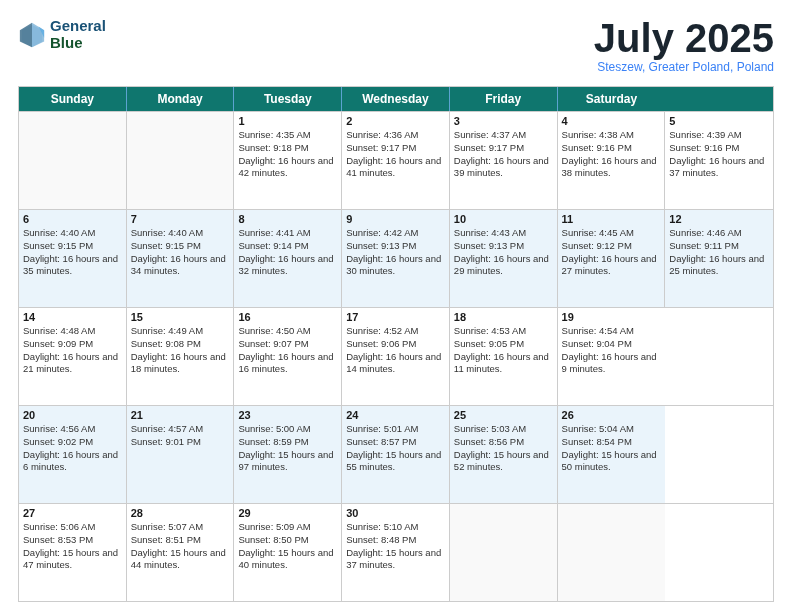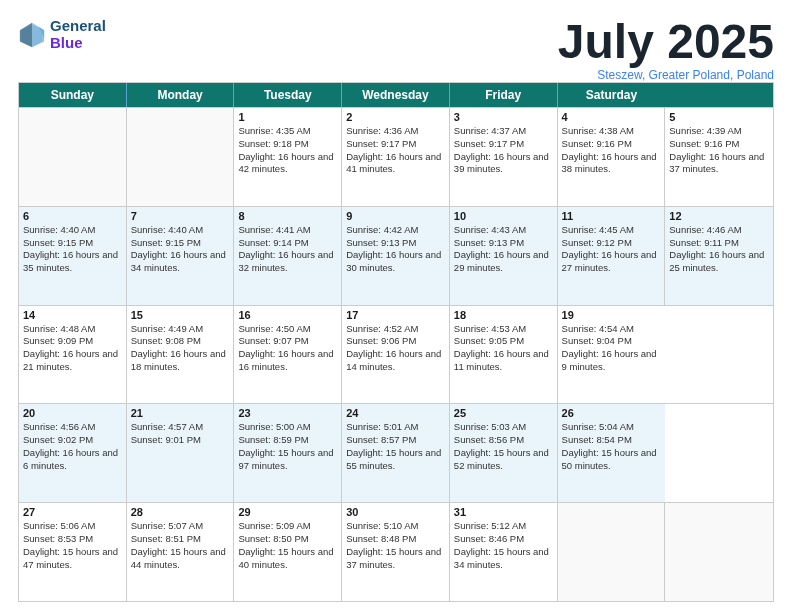--- a/index.html
+++ b/index.html
@@ -14,45 +14,45 @@
       width: 792px;
       height: 612px;
       padding: 18px 18px 10px 18px;
       display: flex;
       flex-direction: column;
     }
     .header {
       display: flex;
       justify-content: space-between;
       align-items: flex-start;
-      margin-bottom: 0;
+      margin-bottom: 12px;
     }
     .logo {
       display: flex;
       align-items: center;
       gap: 4px;
     }
     .logo-text {
       font-size: 15px;
       font-weight: bold;
       color: #1a5276;
       line-height: 1.1;
     }
     .logo-text span {
-      color: #6d28d9;
+      color: #14532d;
     }
     .logo-icon {
       width: 28px;
       height: 28px;
     }
     .title-block {
       text-align: right;
     }
     .month-title {
-      font-size: 48px;
+      font-size: 40px;
       font-weight: bold;
       color: #1a252f;
       line-height: 1;
     }
     .location {
       font-size: 12px;
       color: #3b82f6;
       margin-top: 2px;
     }
     .calendar {
@@ -312,24 +312,18 @@
         <div class="cell-line">Sunrise: 5:09 AM</div>
         <div class="cell-line">Sunset: 8:50 PM</div>
         <div class="cell-line">Daylight: 15 hours and 40 minutes.</div>
           </div>
           <div class="cal-cell">
             <div class="day-number">30</div>
         <div class="cell-line">Sunrise: 5:10 AM</div>
         <div class="cell-line">Sunset: 8:48 PM</div>
         <div class="cell-line">Daylight: 15 hours and 37 minutes.</div>
           </div>
-          <div class="cal-cell">
-            <div class="day-number">31</div>
-        <div class="cell-line">Sunrise: 5:12 AM</div>
-        <div class="cell-line">Sunset: 8:46 PM</div>
-        <div class="cell-line">Daylight: 15 hours and 34 minutes.</div>
-          </div>
           <div class="cal-cell empty"></div>
           <div class="cal-cell empty"></div>
         </div>
       </div>
   </div>
 </div>
 
 </body></html>

